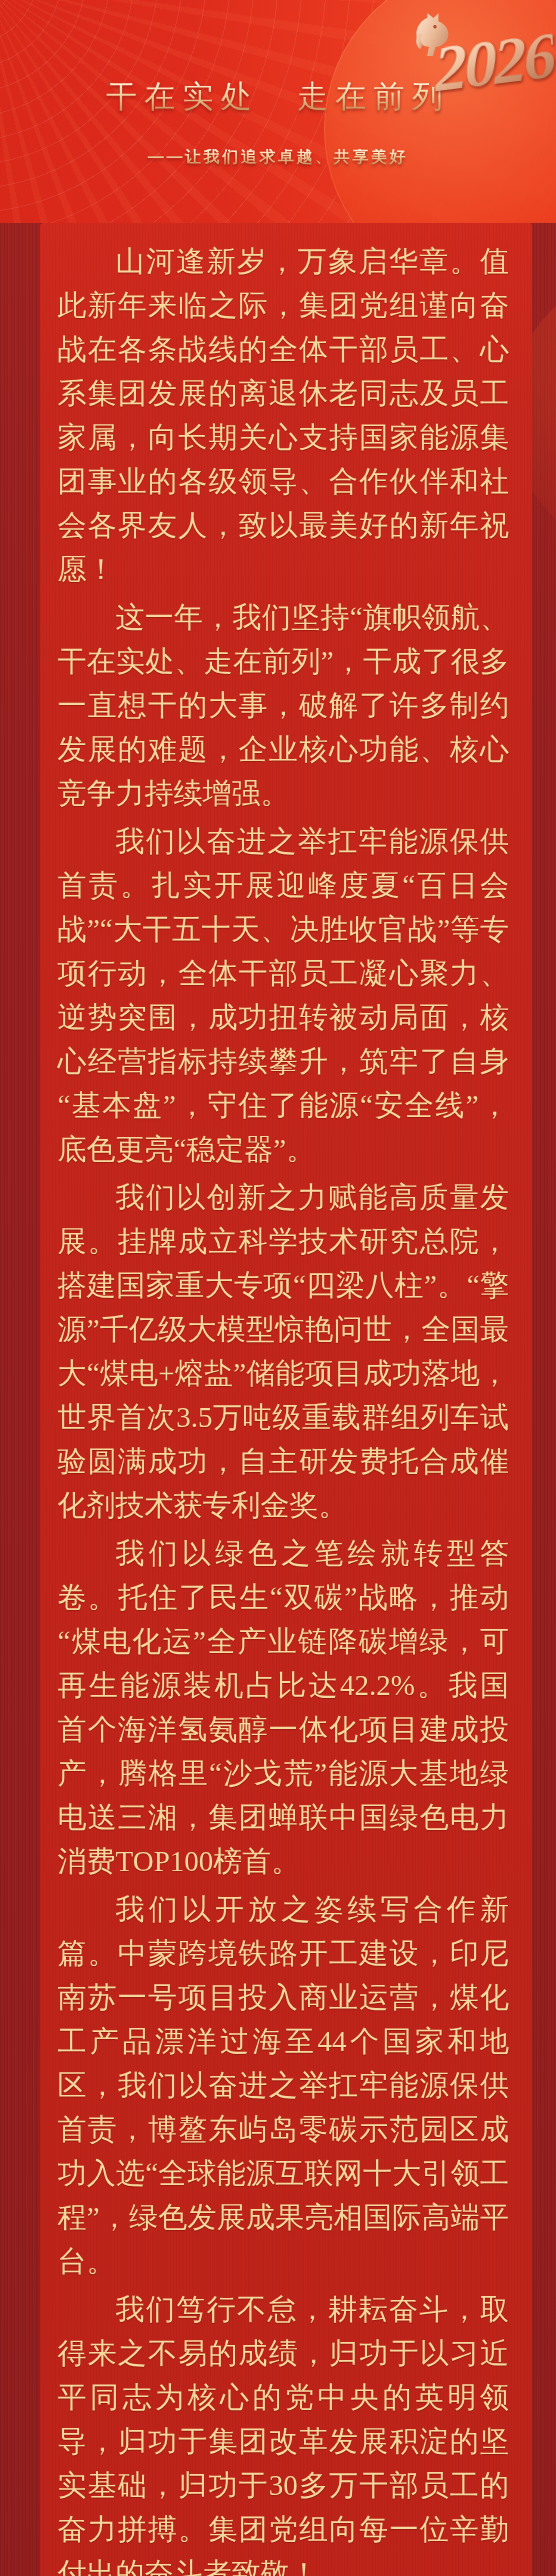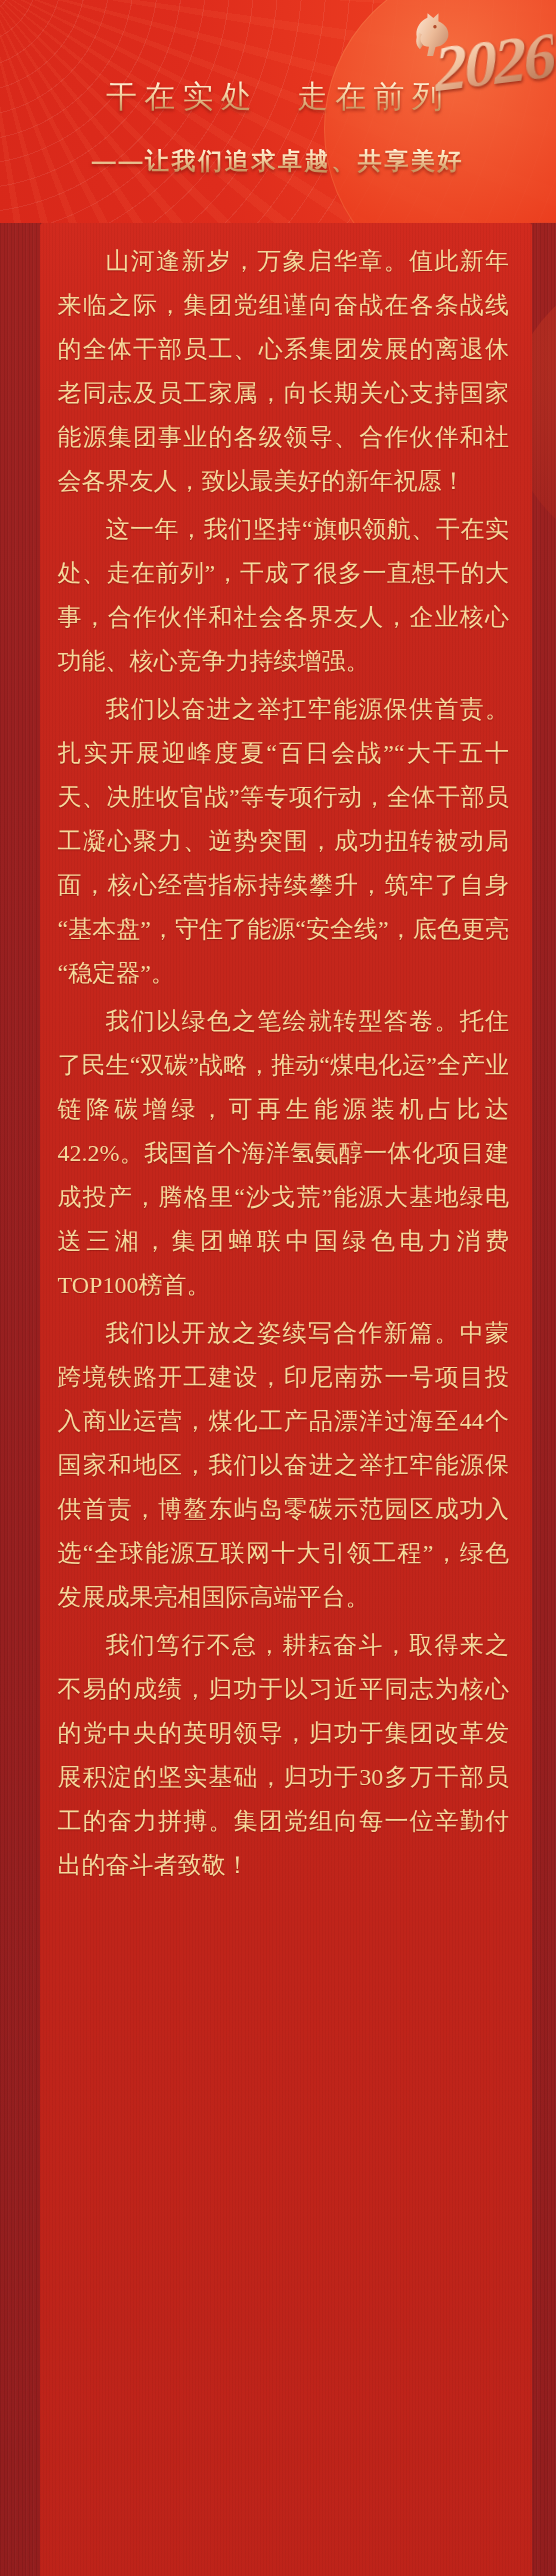--- a/index.html
+++ b/index.html
@@ -49,21 +49,21 @@
     position:absolute; top:81px; left:0; width:100%; margin:0;
     text-align:center;
     font-family:"Liberation Sans", sans-serif; font-weight:normal;
     font-size:31px; letter-spacing:7.2px; line-height:1;
     color:#f3d3a2;
   }
   .subtitle{
     position:absolute; top:149px; left:0; width:100%; margin:0;
     text-align:center;
     font-family:"Liberation Sans", sans-serif; font-weight:bold;
-    font-size:24px; letter-spacing:2.6px; line-height:1;
+    font-size:16px; letter-spacing:2.6px; line-height:1;
     color:#f3d3a2;
   }
   @supports ((-webkit-background-clip:text) or (background-clip:text)){
     .title,.subtitle{
       background:linear-gradient(180deg,#fff3da 0%, #f7d8aa 38%, #dcab78 72%, #c08b57 100%);
       -webkit-background-clip:text; background-clip:text; color:transparent;
       filter:drop-shadow(0 2.6px 1.5px rgba(110,15,8,.55));
     }
   }
   
@@ -73,21 +73,21 @@
       repeating-linear-gradient(90deg, rgba(70,0,0,.05) 0 1px, transparent 1px 3.1px),
       linear-gradient(180deg,#d12a1e 0%, #c7271c 5%, #bf241a 45%, #ba2219 100%);
     border-radius:3.1px 3.1px 30px 30px;
     box-sizing:border-box;
     padding:15.5px 23px 0 17.5px;
     z-index:2;
     overflow:hidden;
   }
   .letter-panel p{
     margin:0 0 4.1px 0;
-    font-size:24px; line-height:44px;
+    font-size:29px; line-height:44px;
     color:#f5d99c;
     text-align:justify; text-justify:inter-ideograph;
     text-indent:2em;
     text-shadow:0 1px 1px rgba(90,10,5,.35);
   }
 </style>
 </head>
 <body>
 
 <div class="page">
@@ -111,22 +111,23 @@
         <path fill="url(#rose)" d="M28,40 C18,50 16,64 24,74 L32,66 C27,60 27,50 33,45 Z"></path>
       </svg>
       <span class="year-text">2026</span>
     </div>
     <h1 class="title">干在实处　走在前列</h1>
     <h2 class="subtitle">——让我们追求卓越、共享美好</h2>
   </div>
 
   <div class="letter-panel">
     <p>山河逢新岁，万象启华章。值此新年来临之际，集团党组谨向奋战在各条战线的全体干部员工、心系集团发展的离退休老同志及员工家属，向长期关心支持国家能源集团事业的各级领导、合作伙伴和社会各界友人，致以最美好的新年祝愿！</p>
-    <p>这一年，我们坚持“旗帜领航、干在实处、走在前列”，干成了很多一直想干的大事，合作伙伴和社会各界友人，企业核心功能、核心竞争力持续增强。</p>
+    <p>这一年，我们坚持“旗帜领航、干在实处、走在前列”，干成了很多一直想干的大事，破解了许多制约发展的难题，企业核心功能、核心竞争力持续增强。</p>
     <p>我们以奋进之举扛牢能源保供首责。扎实开展迎峰度夏“百日会战”“大干五十天、决胜收官战”等专项行动，全体干部员工凝心聚力、逆势突围，成功扭转被动局面，核心经营指标持续攀升，筑牢了自身“基本盘”，守住了能源“安全线”，底色更亮“稳定器”。</p>
+    <p>我们以创新之力赋能高质量发展。挂牌成立科学技术研究总院，搭建国家重大专项“四梁八柱”。“擎源”千亿级大模型惊艳问世，全国最大“煤电+熔盐”储能项目成功落地，世界首次3.5万吨级重载群组列车试验圆满成功，自主研发费托合成催化剂技术获专利金奖。</p>
     <p>我们以绿色之笔绘就转型答卷。托住了民生“双碳”战略，推动“煤电化运”全产业链降碳增绿，可再生能源装机占比达42.2%。我国首个海洋氢氨醇一体化项目建成投产，腾格里“沙戈荒”能源大基地绿电送三湘，集团蝉联中国绿色电力消费TOP100榜首。</p>
     <p>我们以开放之姿续写合作新篇。中蒙跨境铁路开工建设，印尼南苏一号项目投入商业运营，煤化工产品漂洋过海至44个国家和地区，我们以奋进之举扛牢能源保供首责，博鳌东屿岛零碳示范园区成功入选“全球能源互联网十大引领工程”，绿色发展成果亮相国际高端平台。</p>
     <p>我们笃行不怠，耕耘奋斗，取得来之不易的成绩，归功于以习近平同志为核心的党中央的英明领导，归功于集团改革发展积淀的坚实基础，归功于30多万干部员工的奋力拼搏。集团党组向每一位辛勤付出的奋斗者致敬！</p>
 
   </div>
 
 </div>
 
 
 </body></html>

